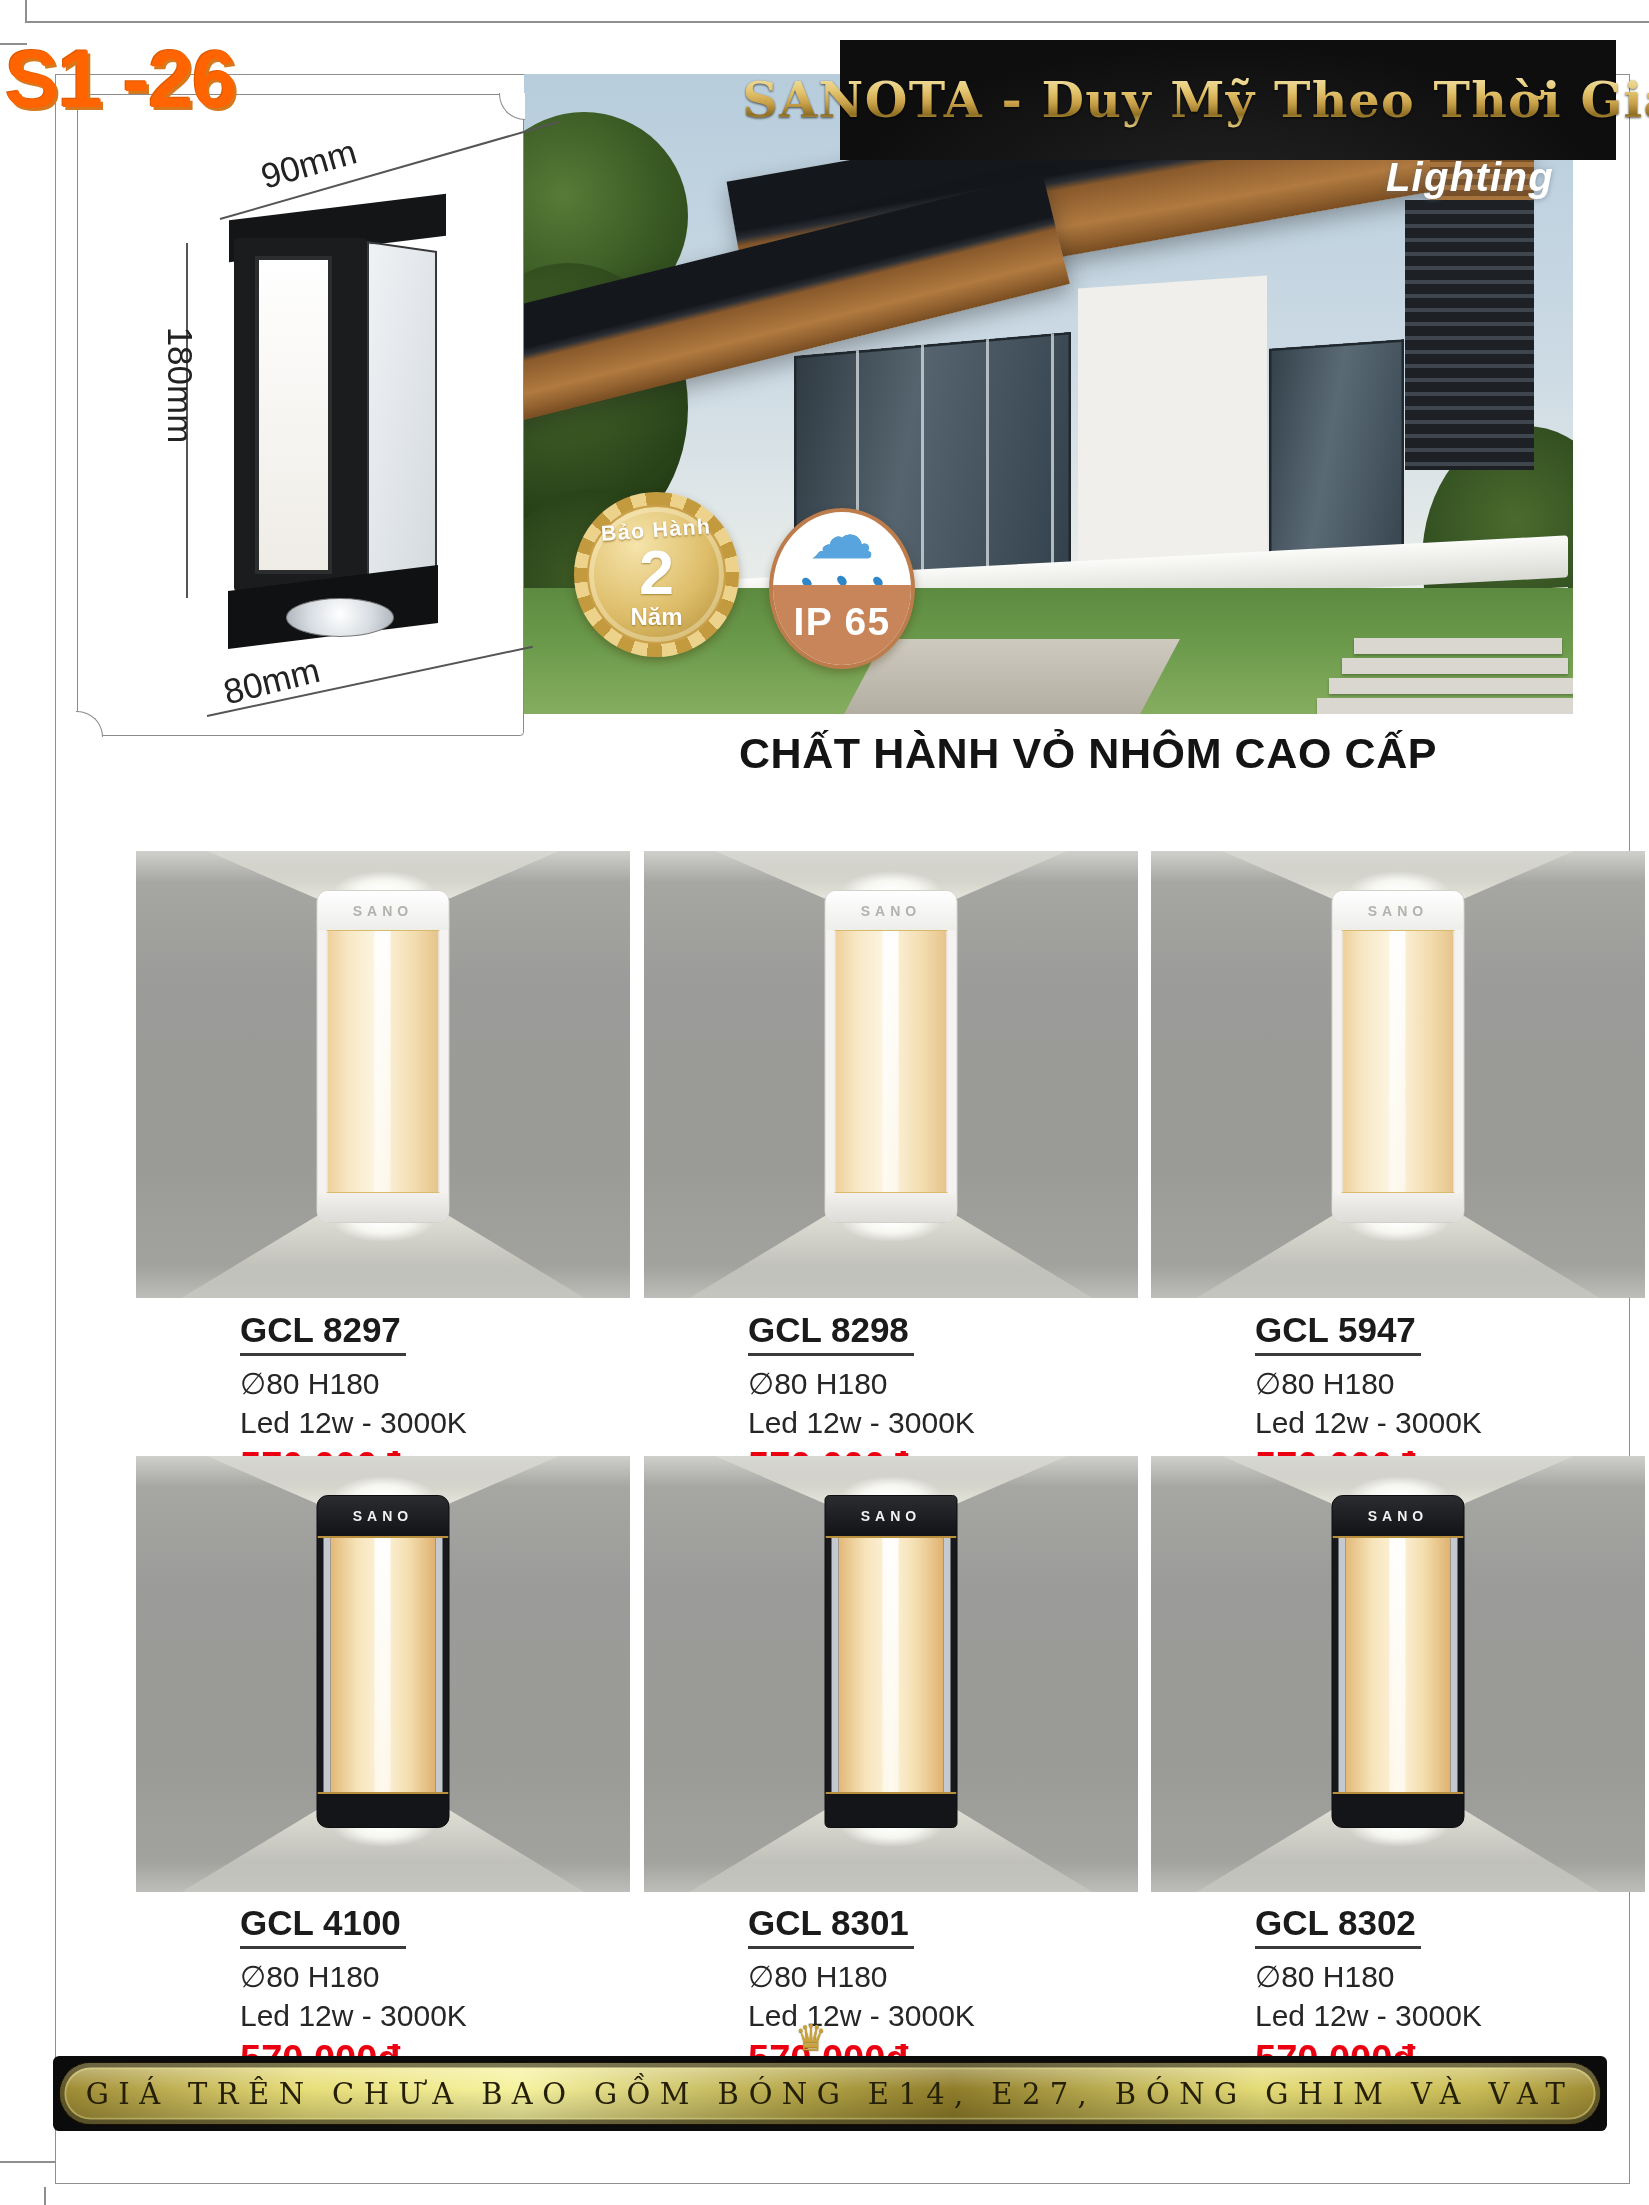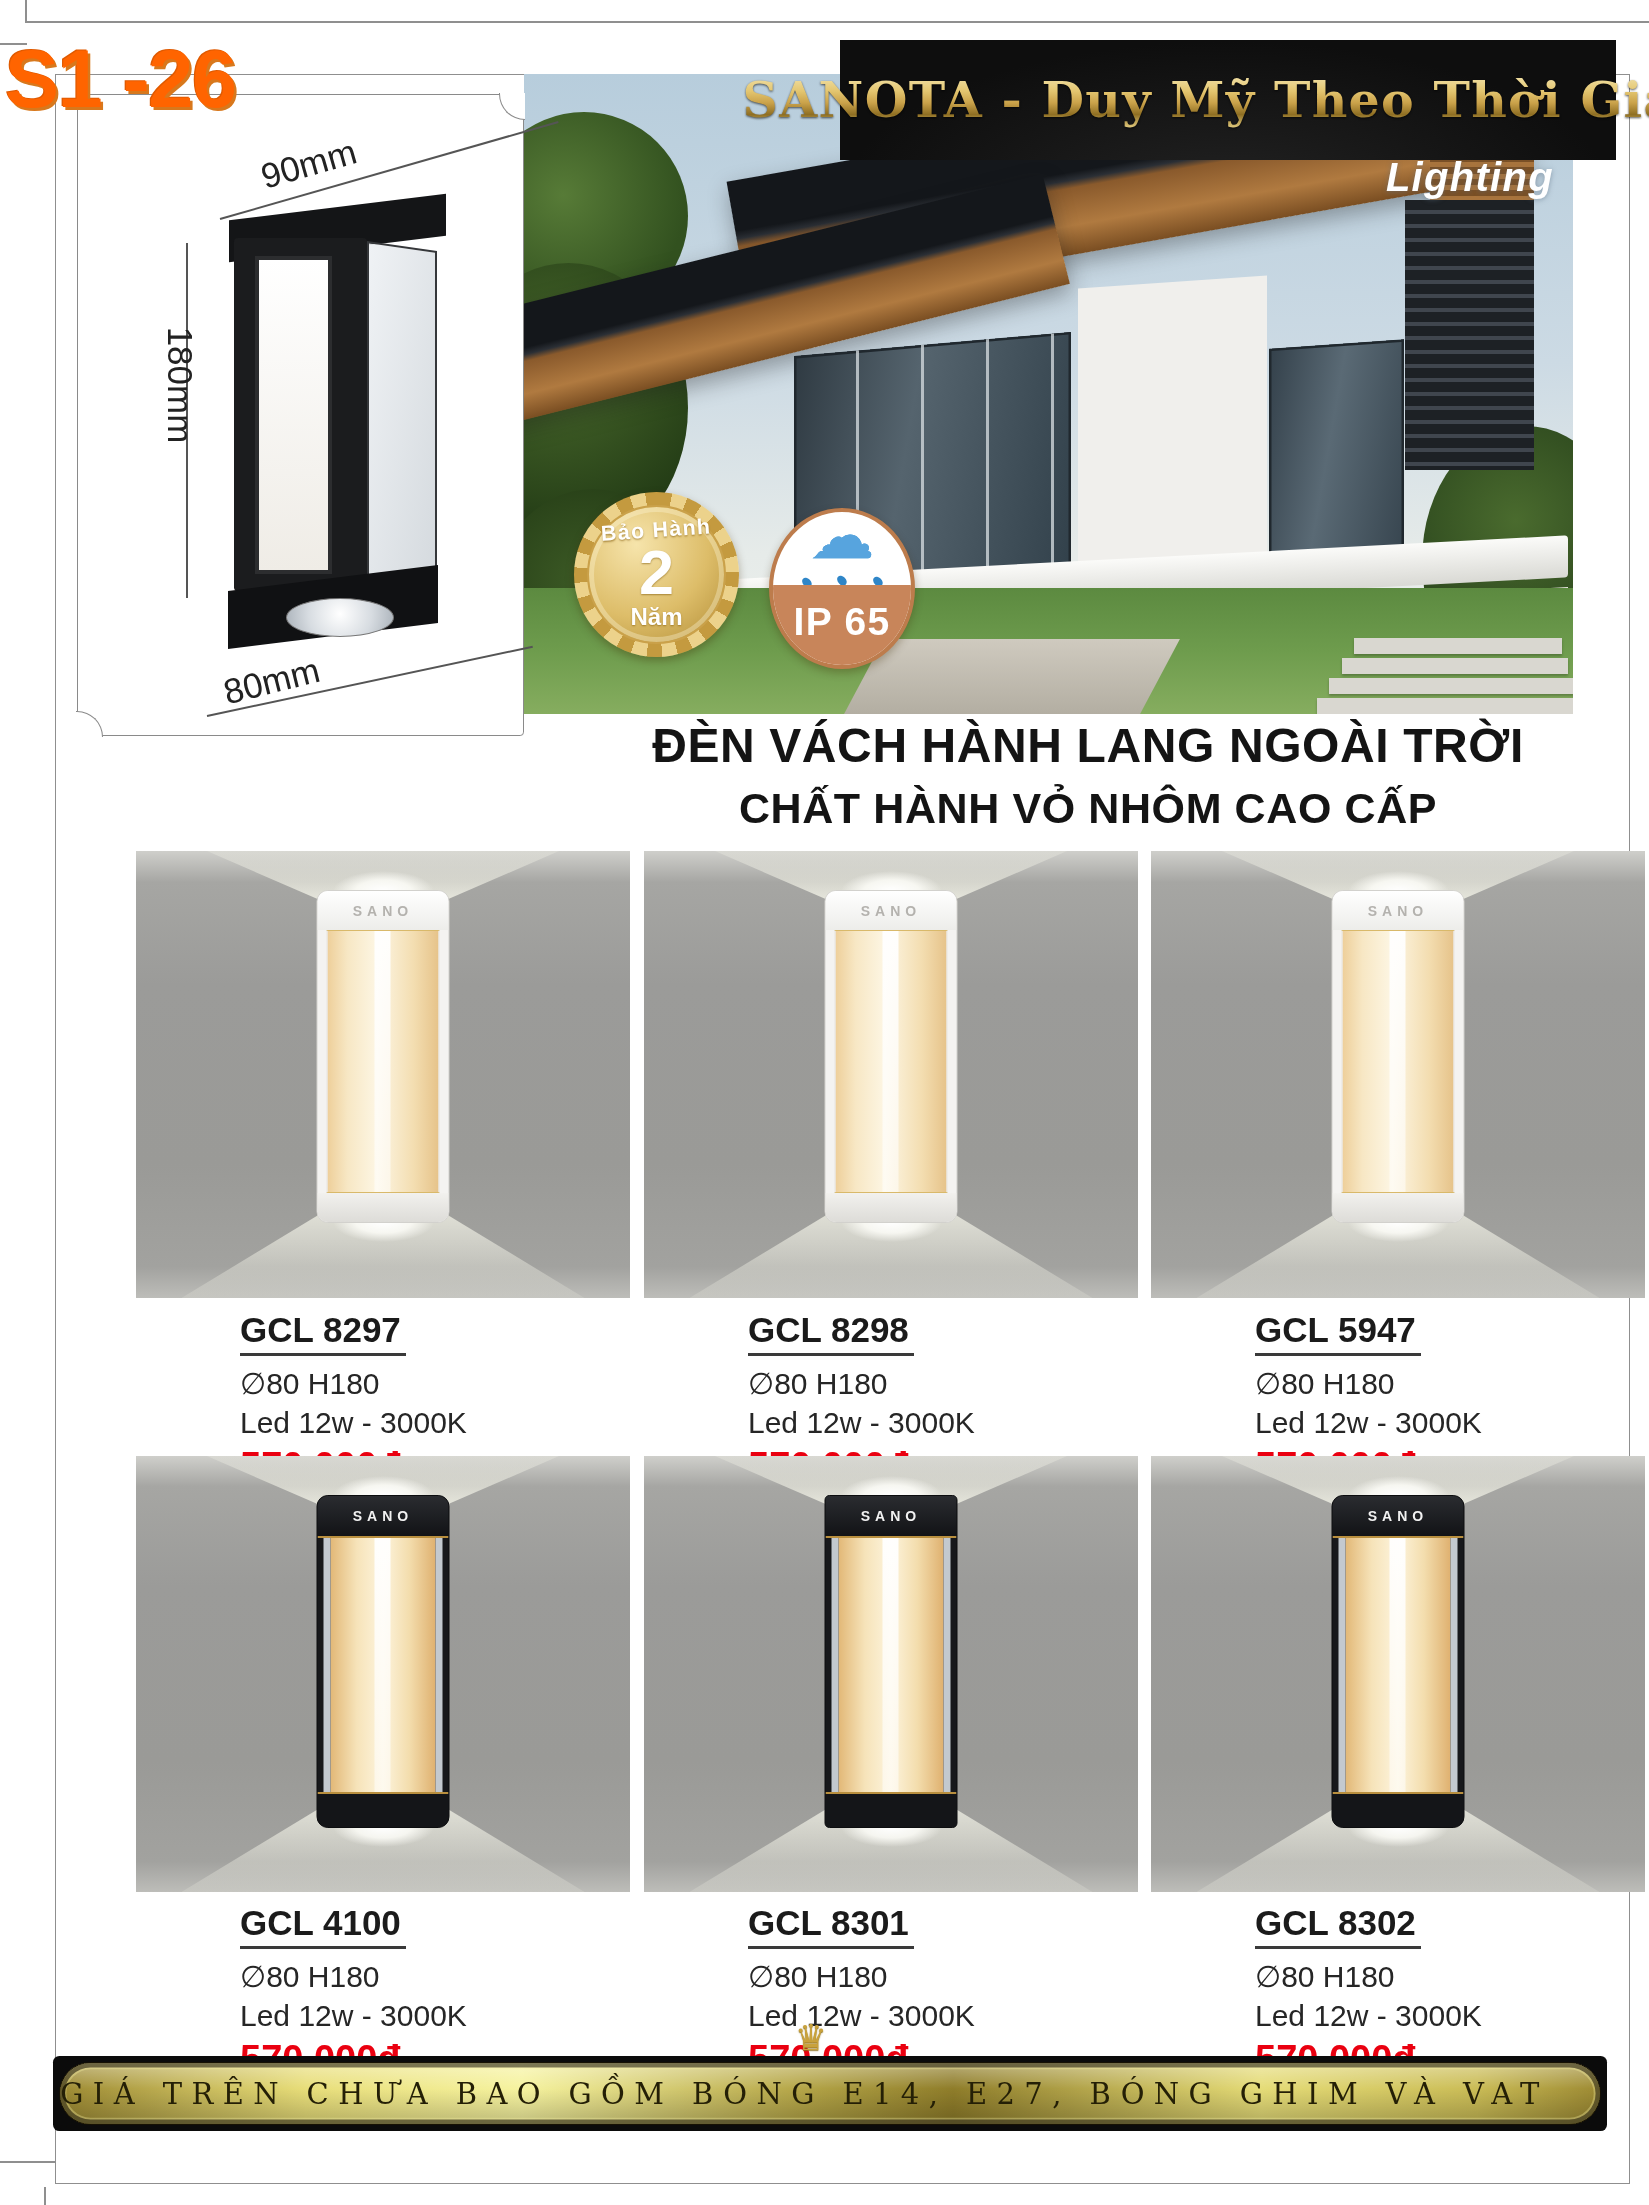--- a/index.html
+++ b/index.html
@@ -166,21 +166,21 @@
   #crown .glyph { font-size:36px; color:#c9a23c; text-shadow:0 1.3px 1.3px #8a6a14; line-height:1; }
   #crown .digits { font-size:21.4px; font-weight:bold; color:#222; letter-spacing:2.5px; line-height:1; }
   #notebar { position:absolute; left:53px; top:2056px; width:1554px; height:75px; z-index:5;
     background:#0b0b0b; border-radius:6.3px; padding:6.3px; }
   #notebar .gold { width:100%; height:100%; border-radius:35px;
     border:1.9px solid #161103;
     box-shadow:inset 0 0 0 4.4px rgba(22,17,3,.55), inset 0 0 0 6.3px rgba(246,240,160,.35);
     background:
       linear-gradient(180deg, rgba(255,255,255,.38), rgba(255,255,255,0) 42%, rgba(0,0,0,.22)),
       linear-gradient(90deg,#9d8a33 0%, #e8de7a 16%, #f6f3a0 30%, #b5a648 48%, #8f7d2a 58%, #e5dc78 78%, #cabc56 92%, #9d8a33 100%);
-    display:flex; align-items:center; }
+    display:flex; align-items:center; justify-content:center; }
   #notebar .note { font-family:"DejaVu Serif", serif; font-size:29px; letter-spacing:9.4px;
     color:#241f06; white-space:nowrap; }
 </style>
 </head>
 <body>
 
 <div id="page">
 
   <div class="fl" style="left:25px; top:21px; width:1624px; height:1.9px;"></div>
   <div class="fl" style="left:25px; top:0; width:1.9px; height:22.6px;"></div>
@@ -254,21 +254,20 @@
     <span class="drop" style="left:94px; top:84px;"></span>
     <div class="half"></div>
     <div class="iptext">IP 65</div>
   </div>
 
   <div id="banner">
     <div class="goldtext">SANOTA - Duy Mỹ Theo Thời Gian</div>
   </div>
 
   <div id="title">
-    <div class="t1">ĐÈN VÁCH HÀNH LANG NGOÀI TRỜI</div>
     <div class="t2">CHẤT HÀNH VỎ NHÔM CAO CẤP</div>
   </div>
 
   <div class="cell" style="left:88px; top:851px; height:447px;">
     <div class="beam up"></div>
     <div class="beam down"></div>
     <div class="lamp white">
       <div class="dome t"></div>
       <div class="dome b"></div>
       <div class="lampbody">

